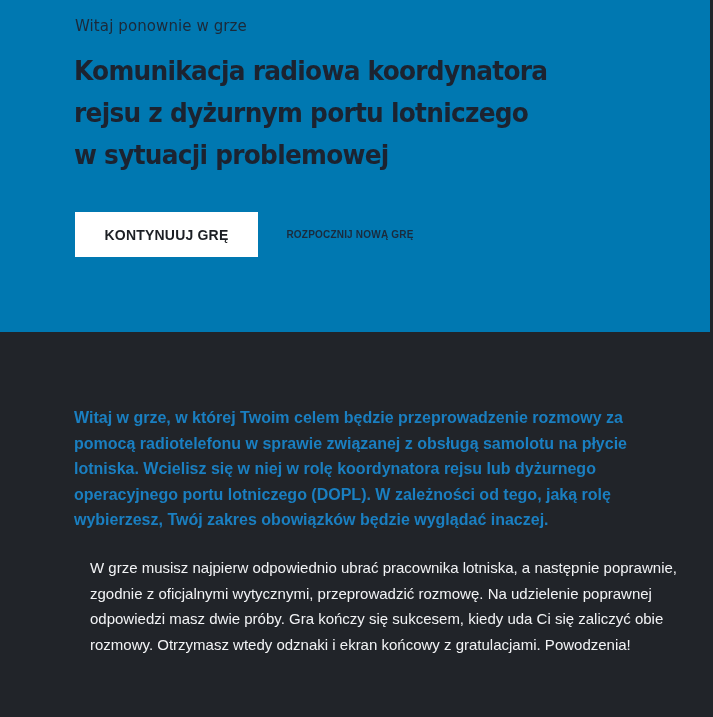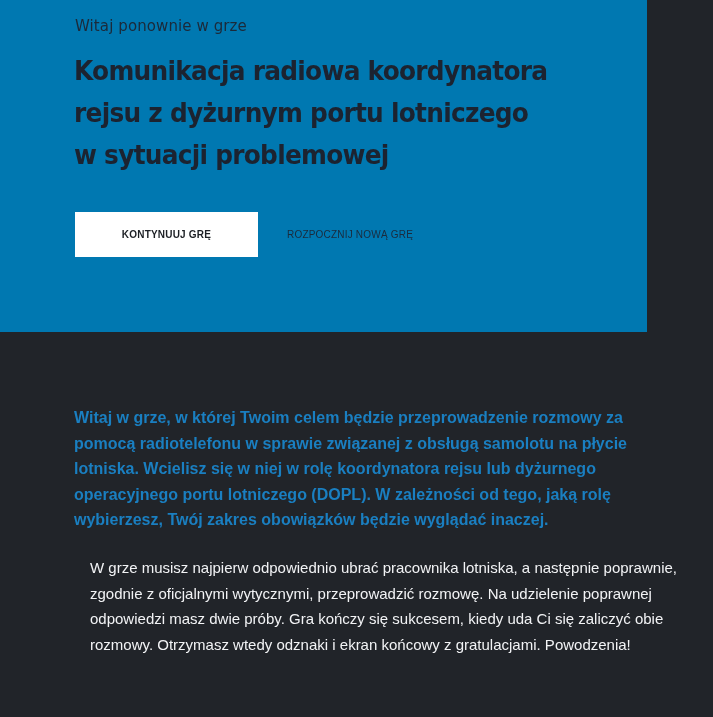--- a/index.html
+++ b/index.html
@@ -1,43 +1,43 @@
 <!DOCTYPE html>
 <html><head>
   <meta charset="utf-8">
   <style>
     * { box-sizing: border-box; margin: 0; padding: 0; }
     html, body { width: 713px; height: 717px; overflow: hidden; }
     body { font-family: "Liberation Sans", sans-serif; background: #212429; }
     .hero {
-      position: absolute; left: 0; top: 0; width: 647px; height: 332px;
+      position: absolute; left: 0; top: 0; width: 710px; height: 332px;
       background: #0078b1;
     }
     .eyebrow {
       position: absolute; left: 75px; top: 17px;
       font-family: "DejaVu Sans", sans-serif; font-size: 15px; color: #1b2a3a;
       letter-spacing: 0.1px;
     }
     .title {
       position: absolute; left: 74px; top: 50px; width: 560px;
       font-family: "DejaVu Sans", sans-serif; font-weight: bold;
       font-size: 27px; line-height: 42px; color: #1c2330;
       letter-spacing: -0.8px; transform: scaleX(0.92); transform-origin: left top;
     }
     .btn-primary {
       position: absolute; left: 75px; top: 212px; width: 183px; height: 45px;
       background: #ffffff; border: none;
-      font-family: "Liberation Sans", sans-serif; font-size: 10px; font-weight: bold;
+      font-family: "Liberation Sans", sans-serif; font-size: 14px; font-weight: bold;
       color: #1c1f24; display: flex; align-items: center; justify-content: center;
       letter-spacing: 0.2px; cursor: pointer;
     }
     .btn-secondary {
       position: absolute; left: 275px; top: 212px; width: 150px; height: 45px;
       background: transparent; border: none;
-      font-family: "Liberation Sans", sans-serif; font-size: 10px; font-weight: normal;
+      font-family: "Liberation Sans", sans-serif; font-size: 10px; font-weight: bold;
       color: #1a2b3d; display: flex; align-items: center; justify-content: center;
       letter-spacing: 0.2px; cursor: pointer;
     }
     .content {
       position: absolute; left: 0; top: 332px; width: 713px; height: 385px;
       background: #212429;
     }
     .lead {
       position: absolute; left: 74px; top: 73px; width: 580px;
       font-family: "Liberation Sans", sans-serif; font-weight: bold;

